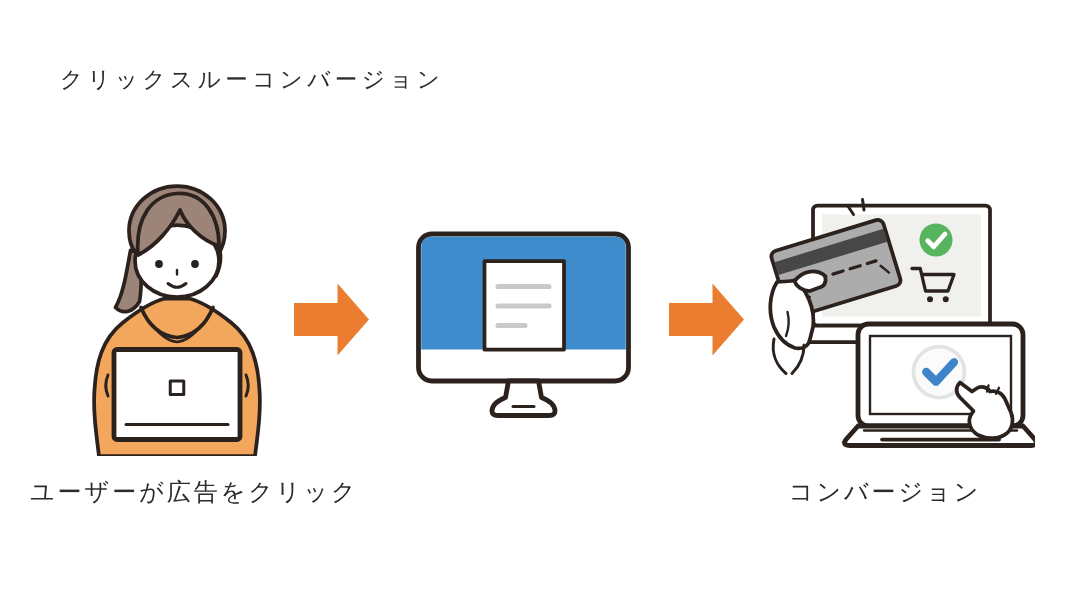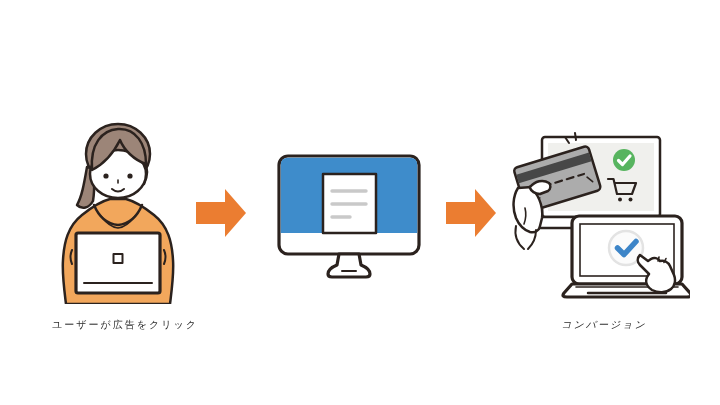--- a/index.html
+++ b/index.html
@@ -23,27 +23,27 @@
   .illus{position:absolute;}
   .illus-user{left:54px;top:112px;}
   .illus-monitor{left:276px;top:153px;}
   .illus-conversion{left:512px;top:130px;}
   .arrow{position:absolute;top:189px;}
   .arrow-1{left:196px;}
   .arrow-2{left:446px;}
   .caption{
     position:absolute;top:318px;
     width:210px;text-align:center;
-    font-size:10px;letter-spacing:2px;
+    font-size:16px;letter-spacing:2px;
     color:var(--text-dark,#2b2b2b);
     white-space:nowrap;
   }
   .caption-1{left:20px;}
   .caption-2{left:245px;}
-  .caption-3{left:499px;font-style:italic;}
+  .caption-3{left:485px;}
 
   
   .st{stroke:var(--outline-dark,#2b221e);stroke-width:2.5;stroke-linecap:round;stroke-linejoin:round;}
   .st3{stroke:var(--outline-dark,#2b221e);stroke-width:3.2;stroke-linecap:round;stroke-linejoin:round;}
   .thin{stroke:var(--outline-dark,#2b221e);stroke-width:1.6;stroke-linecap:round;}
   .f-white{fill:#ffffff;}
   .f-none{fill:none;}
   .f-hair{fill:var(--hair-brown,#9c8578);}
   .f-hoodie{fill:var(--hoodie-orange,#f2a75c);}
   .f-blue{fill:var(--screen-blue,#3e8ccb);}
@@ -54,20 +54,21 @@
   .f-panel{fill:var(--panel-gray,#f0f0ed);}
   .f-dark{fill:var(--outline-dark,#2b221e);}
   .f-arrow{fill:var(--arrow-orange,#eb7d31);}
   .gray-line{stroke:var(--doc-line-gray,#c9c9c9);stroke-width:3.4;stroke-linecap:round;}
 </style>
 </head>
 <body>
 
 <div class="canvas">
 
+  <div class="title">クリックスルーコンバージョン</div>
 
   <svg class="illus illus-user" width="130" height="192" viewBox="0 0 130 192">
     <g>
 
       <ellipse class="f-hair st" cx="64" cy="42" rx="32" ry="30"></ellipse>
       <path class="f-hair st" d="M 33,55 C 30,72 28,84 23,93 C 28,98 35,96 39,89 C 41,78 40,66 40,57 Z"></path>
       <path class="f-hair st" d="M 90,48 q 6,11 0,24 q -5,-5 -5,-13 Z"></path>
 
       <path class="f-hoodie st" d="M 12,192 C 10,176 8,162 9,148 C 10,130 14,114 28,103 C 38,95 48,89 56,87 L 72,87 C 80,89 90,95 100,103 C 114,114 118,130 119,148 C 120,162 118,176 116,192 Z"></path>
 

